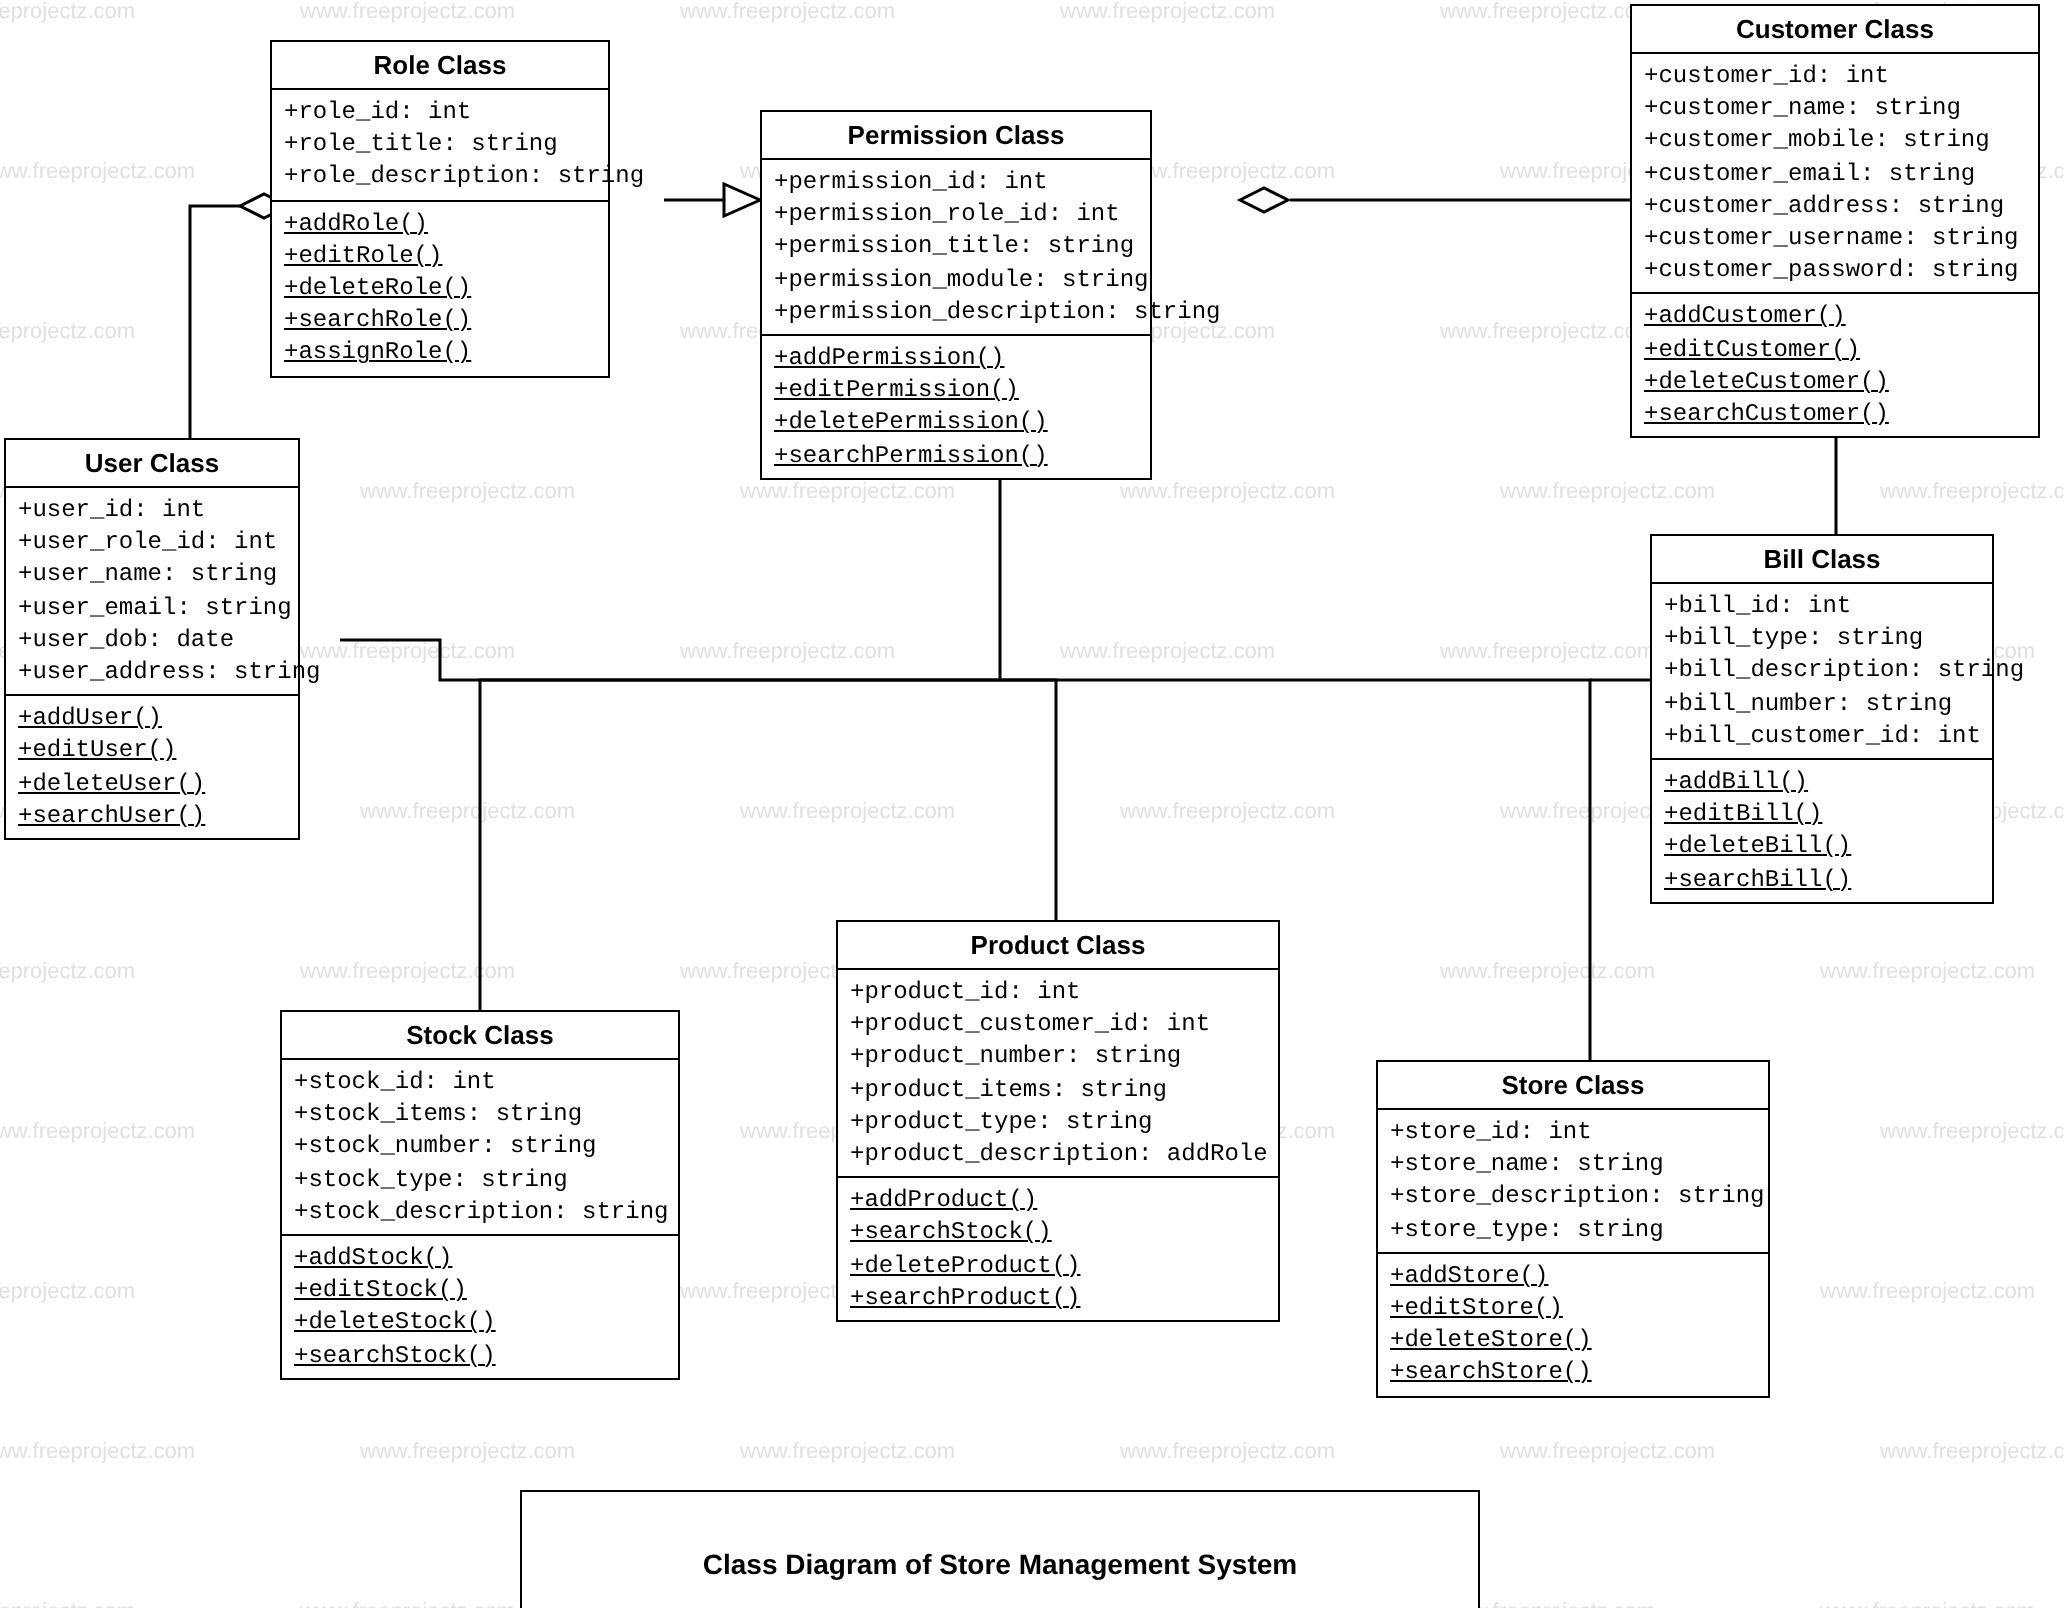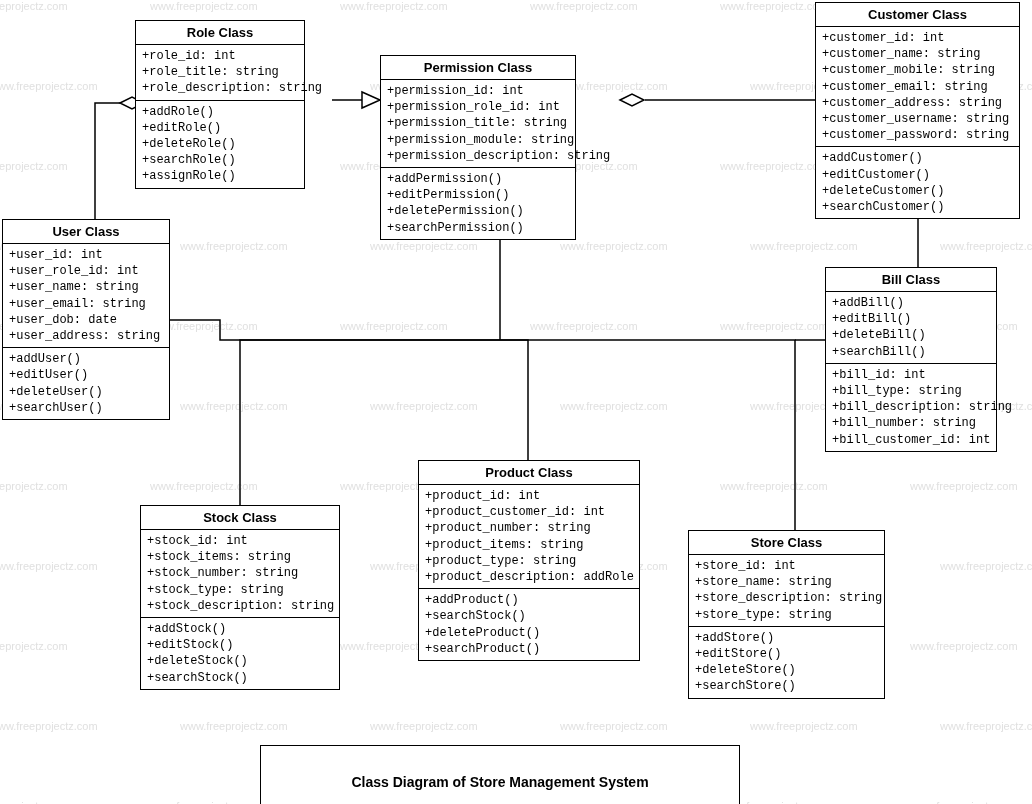--- a/index.html
+++ b/index.html
@@ -40,21 +40,21 @@
     padding: 4px 6px;
     font-size: 13px;
   }
   .class-section {
     border-bottom: 1.5px solid #000;
     padding: 3px 6px;
     font-size: 12px;
     line-height: 1.35;
     font-family: "Courier New", monospace;
   }
-  .class-section:last-child { border-bottom: none; }
+  .class-section:last-child { border-bottom: none; text-decoration: underline; }
   .class-section div { white-space: nowrap; }
   .title-box {
     position: absolute;
     border: 1.5px solid #000;
     background: #fff;
     font-weight: bold;
     text-align: center;
     padding: 28px 20px;
     font-size: 14px;
     z-index: 2;
@@ -210,52 +210,52 @@
       <div>+customer_password: string</div>
     </div>
   <div class="class-section" id="customer-methods">
       <div>+addCustomer()</div>
       <div>+editCustomer()</div>
       <div>+deleteCustomer()</div>
       <div>+searchCustomer()</div>
     </div>
 </div>
 
-<div class="class-box" style="left:2px; top:219px; width:168px;">
+<div class="class-box" style="left:2px; top:219px; width:148px;">
   <div class="class-header">User Class</div>
   <div class="class-section" id="user-attrs">
       <div>+user_id: int</div>
       <div>+user_role_id: int</div>
       <div>+user_name: string</div>
       <div>+user_email: string</div>
       <div>+user_dob: date</div>
       <div>+user_address: string</div>
     </div>
   <div class="class-section" id="user-methods">
       <div>+addUser()</div>
       <div>+editUser()</div>
       <div>+deleteUser()</div>
       <div>+searchUser()</div>
     </div>
 </div>
 
 <div class="class-box" style="left:825px; top:267px; width:172px;">
   <div class="class-header">Bill Class</div>
-  <div class="class-section" id="bill-methods">
-      <div>+addBill()</div>
-      <div>+editBill()</div>
-      <div>+deleteBill()</div>
-      <div>+searchBill()</div>
-    </div>
   <div class="class-section" id="bill-attrs">
       <div>+bill_id: int</div>
       <div>+bill_type: string</div>
       <div>+bill_description: string</div>
       <div>+bill_number: string</div>
       <div>+bill_customer_id: int</div>
+    </div>
+  <div class="class-section" id="bill-methods">
+      <div>+addBill()</div>
+      <div>+editBill()</div>
+      <div>+deleteBill()</div>
+      <div>+searchBill()</div>
     </div>
 </div>
 
 <div class="class-box" style="left:140px; top:505px; width:200px;">
   <div class="class-header">Stock Class</div>
   <div class="class-section" id="stock-attrs">
       <div>+stock_id: int</div>
       <div>+stock_items: string</div>
       <div>+stock_number: string</div>
       <div>+stock_type: string</div>

